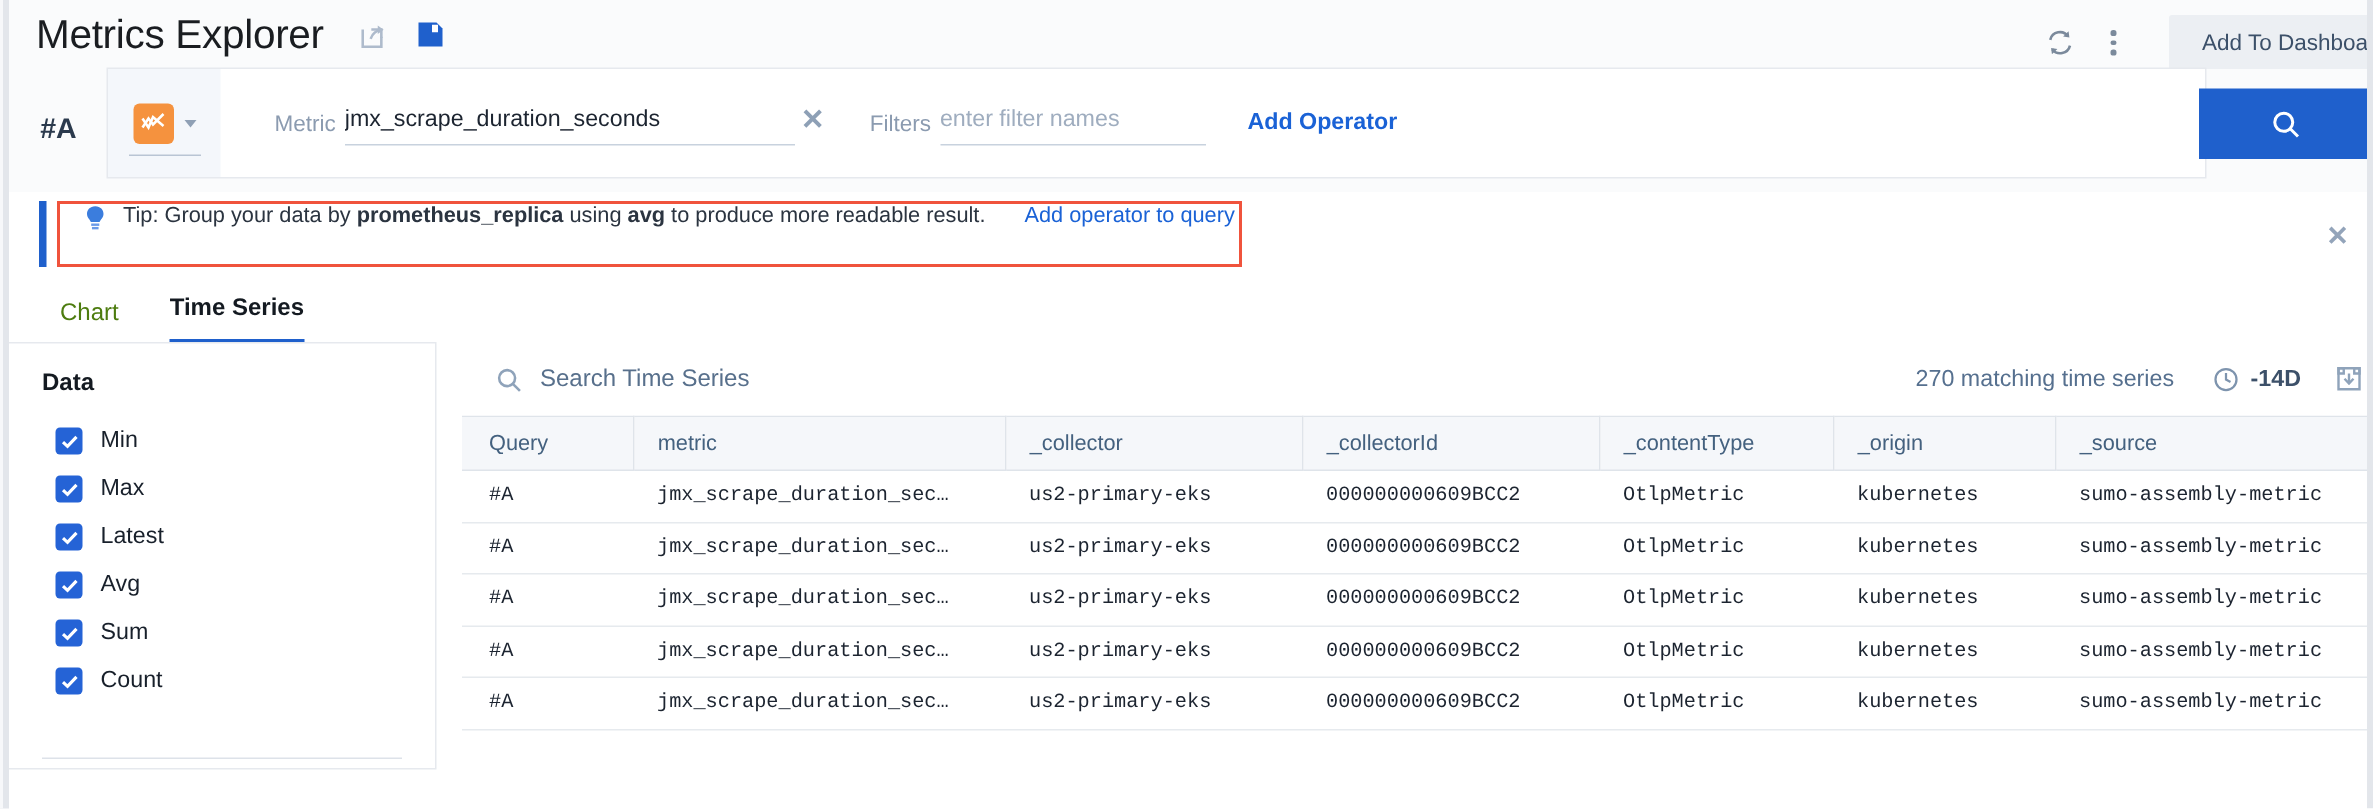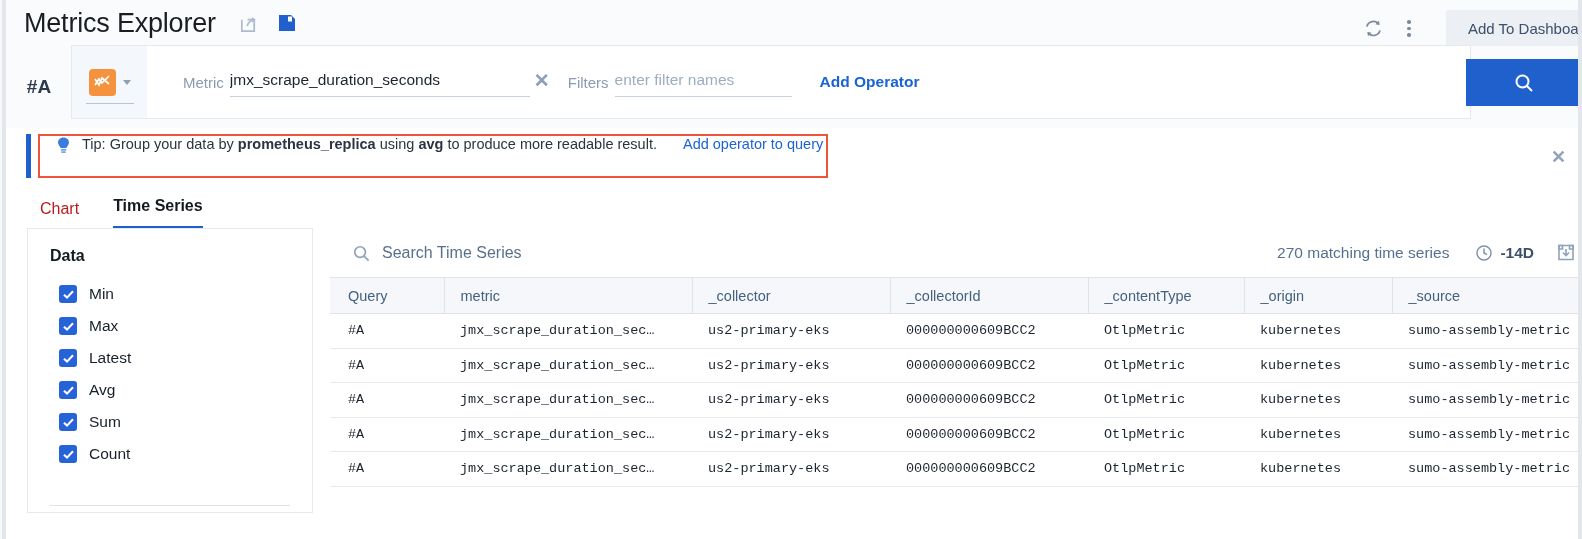--- a/index.html
+++ b/index.html
@@ -184,21 +184,21 @@
   .clear-x {
     margin: 0 8px 0 4px;
     font-size: 19px;
     color: #8ea0b6;
     font-weight: bold;
     cursor: pointer;
     line-height: 1;
     padding-bottom: 3px;
   }
   .metric-group { margin-left: 36px; }
-  .filters-group { margin-left: 10px; }
+  .filters-group { margin-left: 22px; }
   .add-operator {
     margin-left: 28px;
     font-size: 15.5px;
     color: #1a62d6;
     font-weight: bold;
     cursor: pointer;
     white-space: nowrap;
   }
   .search-btn {
     position: absolute;
@@ -268,37 +268,36 @@
   .tabs {
     height: 44px;
     background: #ffffff;
     display: flex;
     align-items: flex-end;
     padding-left: 34px;
     gap: 34px;
   }
   .tab {
     font-size: 16px;
-    color: #b91c1c;
+    color: #4d7c0f;
     padding-bottom: 11px;
     cursor: pointer;
     position: relative;
   }
   .tab.active {
     color: #141a21;
     font-weight: bold;
     border-bottom: 3px solid #1f60cc;
   }
 
   
   .body-split {
     position: relative;
     height: 283px;
     display: flex;
-    padding-left: 22px;
   }
   .data-panel {
     width: 284px;
     background: #ffffff;
     box-shadow: 0 0 0 1px #e6e9ee;
     padding: 18px 0 0 22px;
     position: relative;
   }
   .data-panel-title {
     font-size: 16px;

